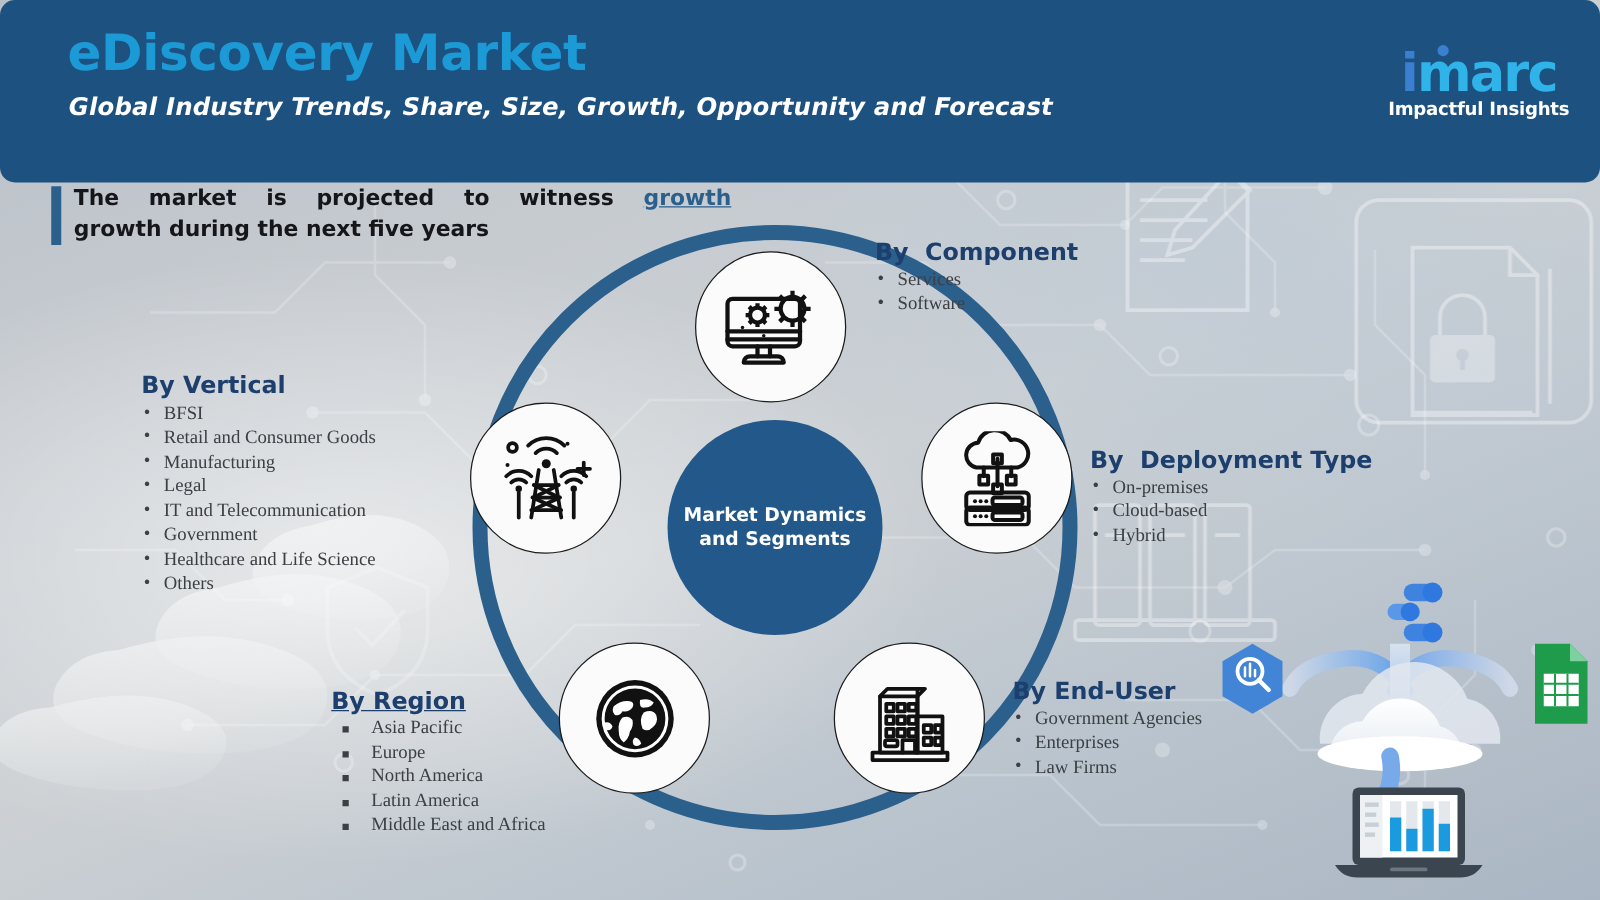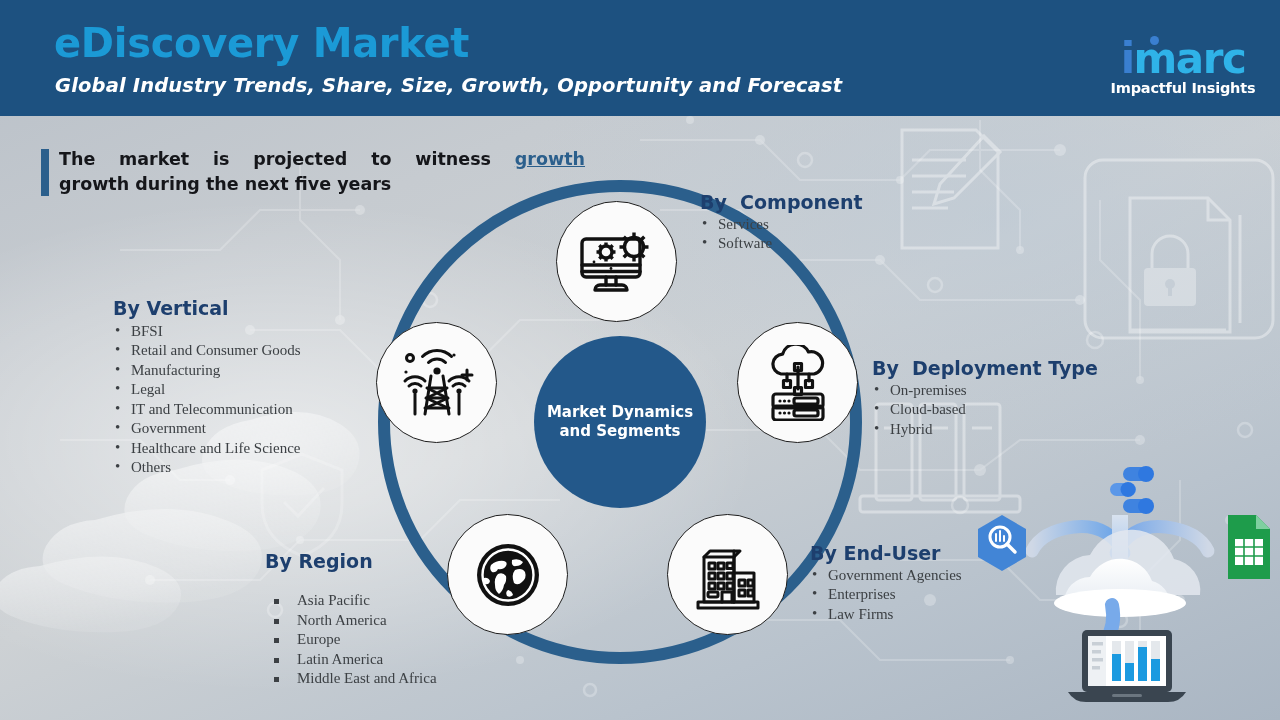--- a/index.html
+++ b/index.html
@@ -25,23 +25,24 @@
 
   
   .bg-layer { position: absolute; inset: 0; pointer-events: none; }
   .bg-circuit { opacity: 0.42; }
   .bg-hand { opacity: 0.55; }
   .bg-docs { opacity: 0.5; }
 
   
   #header {
     position: absolute; left: 0; top: 0;
-    width: 1280px; height: 116px;
+    width: 1280px; height: 146px;
     background: #1d5180;
     z-index: 5;
+    border-radius: 12px;
   }
   #header-title {
     position: absolute; left: 54px; top: 22px;
     font-size: 40px; font-weight: bold; color: #1b9ad6;
     letter-spacing: -0.3px; line-height: 1.05;
   }
   #header-subtitle {
     position: absolute; left: 55px; top: 74px;
     font-size: 19.5px; font-weight: bold; color: #ffffff;
     letter-spacing: 0.15px;
@@ -155,21 +156,21 @@
   }
 
   #seg-component  { left: 700px; top: 191px; }
   #seg-deployment { left: 872px; top: 357px; }
   #seg-enduser    { left: 810px; top: 542px; }
   #seg-region     { left: 265px; top: 550px; }
   #seg-vertical   { left: 113px; top: 297px; }
 
   #seg-vertical .seg-title { font-size: 19px; margin-bottom: 3px; }
   #seg-vertical li { font-size: 15px; line-height: 1.295; }
-  #seg-region .seg-title { margin-bottom: 19px; }
+  #seg-region .seg-title { margin-bottom: 1px; text-decoration: underline; }
   #seg-region li { line-height: 1.3; }
 
   
   #cloud-art { position: absolute; left: 960px; top: 455px; width: 320px; height: 265px; z-index: 4; }
 </style>
 </head>
 <body>
 
 <div id="page">
 
@@ -458,22 +459,22 @@
       <li>Government Agencies</li>
       <li>Enterprises</li>
       <li>Law Firms</li>
     </ul>
   </div>
 
   <div class="seg sq" id="seg-region">
     <div class="seg-title">By Region</div>
     <ul>
       <li>Asia Pacific</li>
+      <li>Europe</li>
       <li>North America</li>
-      <li>Europe</li>
       <li>Latin America</li>
       <li>Middle East and Africa</li>
     </ul>
   </div>
 
   <div class="seg" id="seg-vertical">
     <div class="seg-title">By Vertical</div>
     <ul>
       <li>BFSI</li>
       <li>Retail and Consumer Goods</li>

